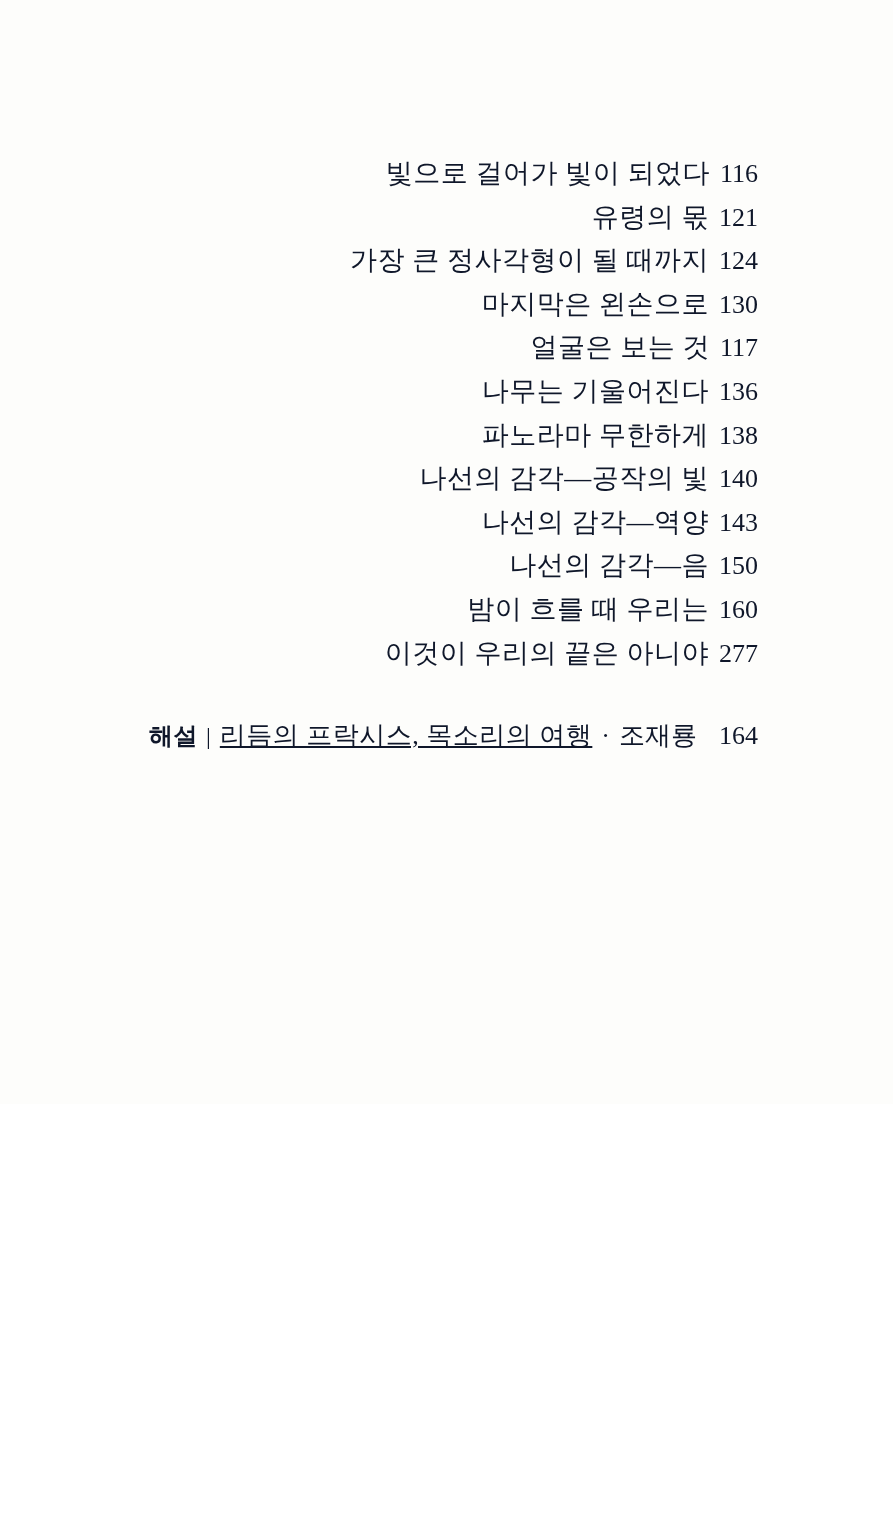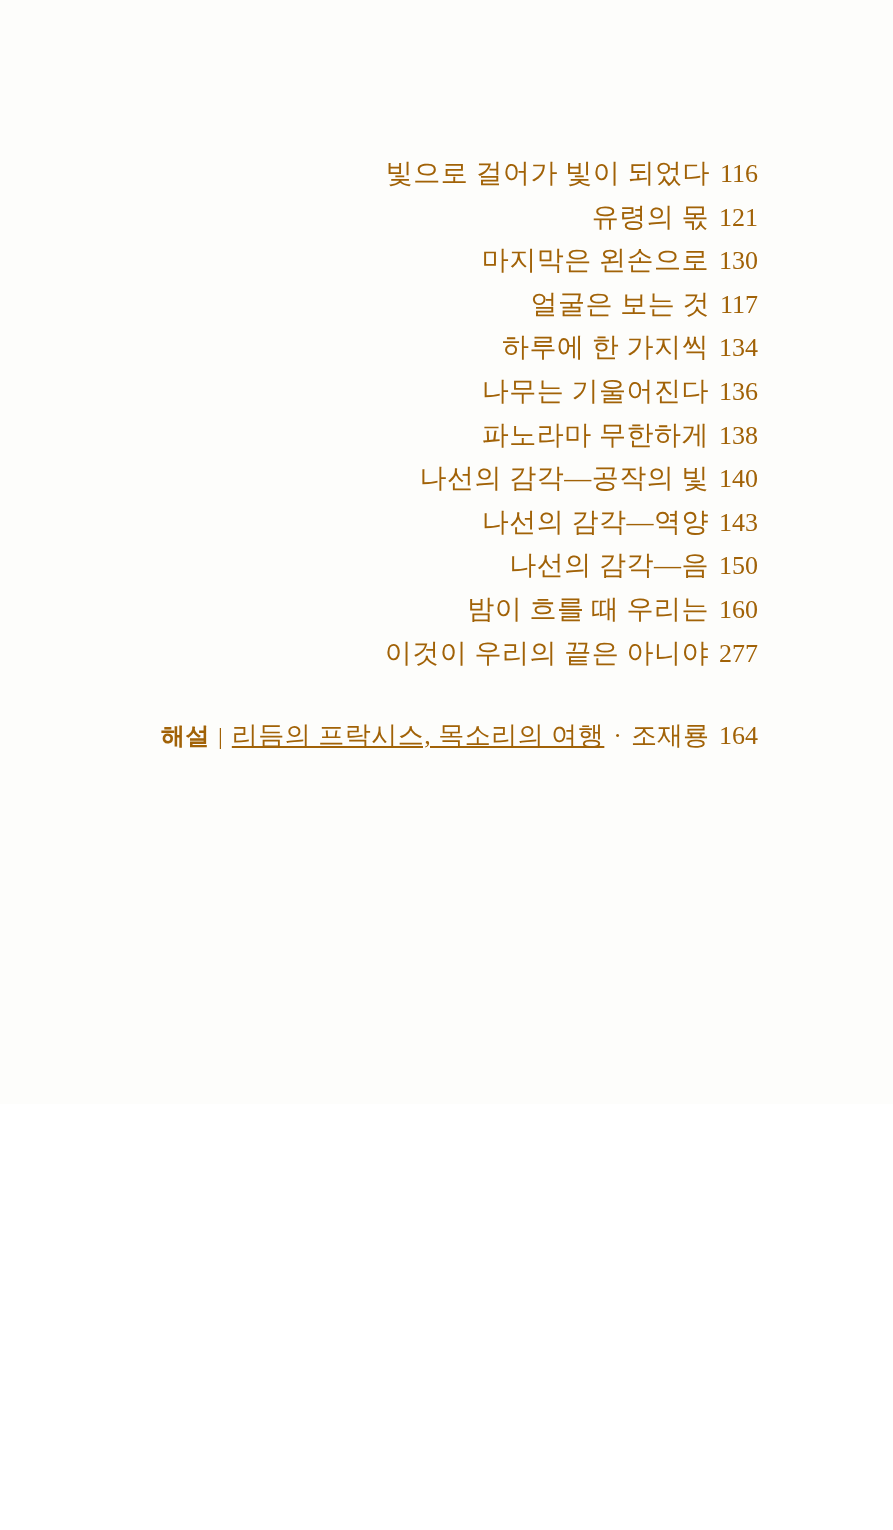--- a/index.html
+++ b/index.html
@@ -7,21 +7,21 @@
     padding: 0;
     background: #ffffff;
   }
   .page {
     position: relative;
     width: 893px;
     height: 1104px;
     background: #fdfdfb;
     overflow: hidden;
     font-family: "Liberation Serif", "DejaVu Serif", serif;
-    color: #a16207;
+    color: #0f172a;
   }
   .toc {
     position: absolute;
     top: 152px;
     left: 0;
     right: 135px;
     text-align: right;
   }
   .toc-entry {
     line-height: 43.6px;
@@ -52,43 +52,43 @@
     font-size: 24px;
   }
   .toc-annotation .annot-title {
     letter-spacing: 0.5px;
     text-decoration: underline;
   }
   .toc-annotation .annot-dot {
     margin: 0 9px;
   }
   .toc-annotation .pagenum {
-    margin-left: 10px;
+    margin-left: 22px;
   }
 </style>
 </head>
 <body>
 
 <div class="page">
   <div class="toc">
 
     <div class="toc-entry">
       <span>빛으로 걸어가 빛이 되었다</span><span class="pagenum">116</span>
     </div>
     <div class="toc-entry">
       <span>유령의 몫</span><span class="pagenum">121</span>
     </div>
     <div class="toc-entry">
+      <span>가장 큰 정사각형이 될 때까지</span><span class="pagenum">124</span>
+    </div>
+    <div class="toc-entry">
       <span>마지막은 왼손으로</span><span class="pagenum">130</span>
     </div>
     <div class="toc-entry">
       <span>얼굴은 보는 것</span><span class="pagenum">117</span>
-    </div>
-    <div class="toc-entry">
-      <span>하루에 한 가지씩</span><span class="pagenum">134</span>
     </div>
     <div class="toc-entry">
       <span>나무는 기울어진다</span><span class="pagenum">136</span>
     </div>
     <div class="toc-entry">
       <span>파노라마 무한하게</span><span class="pagenum">138</span>
     </div>
     <div class="toc-entry">
       <span>나선의 감각—공작의 빛</span><span class="pagenum">140</span>
     </div>

